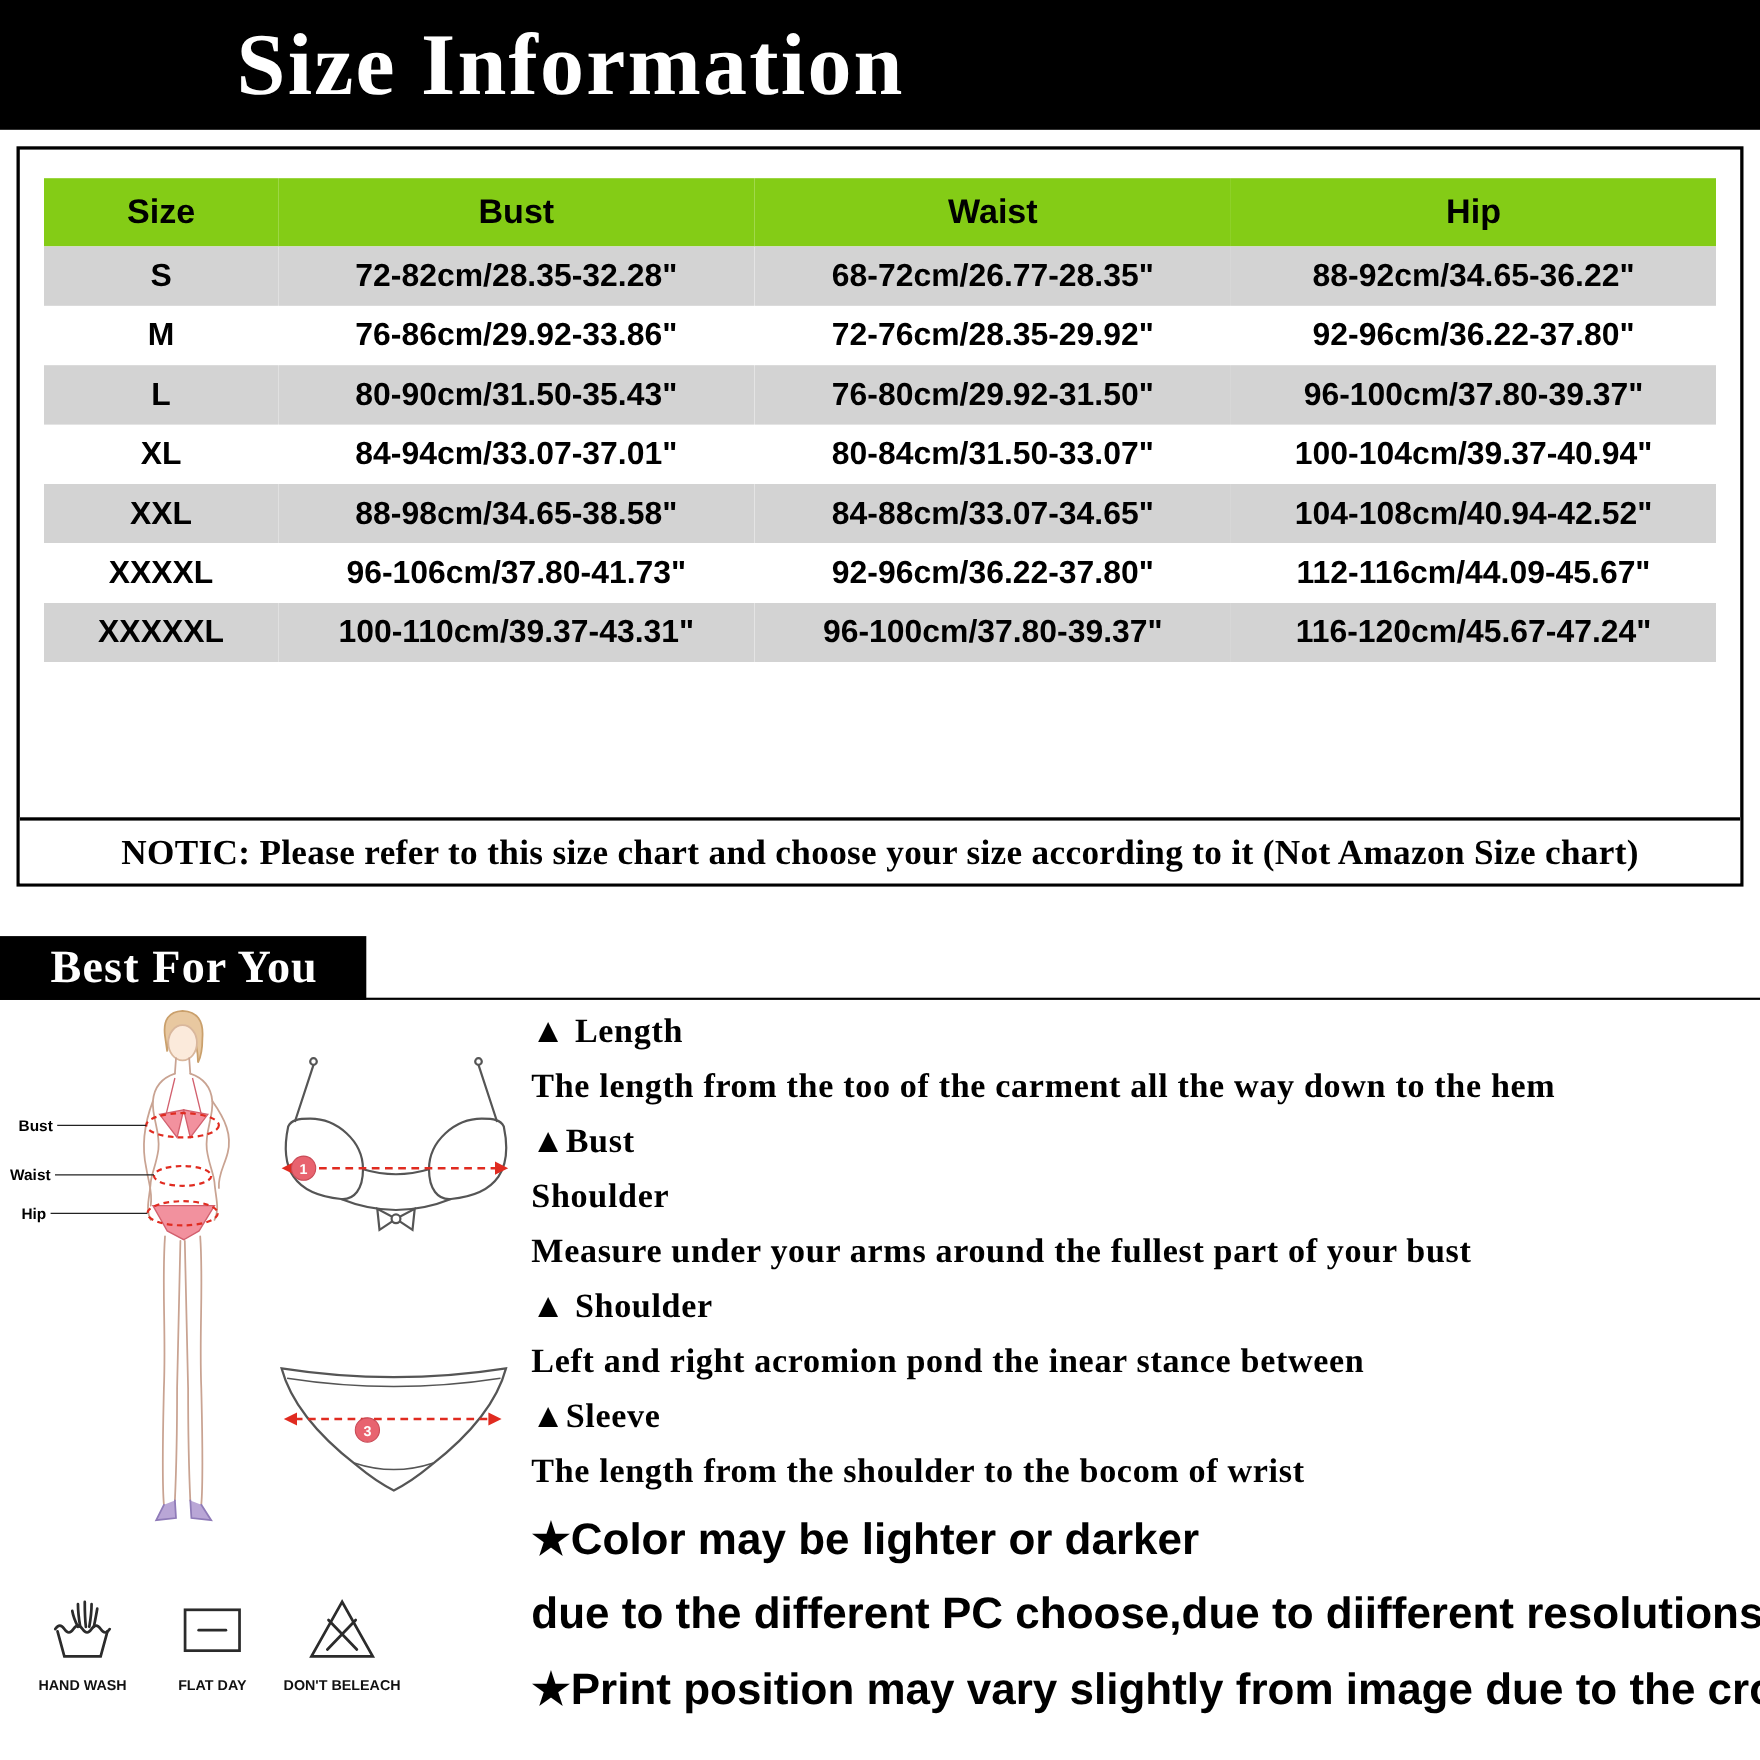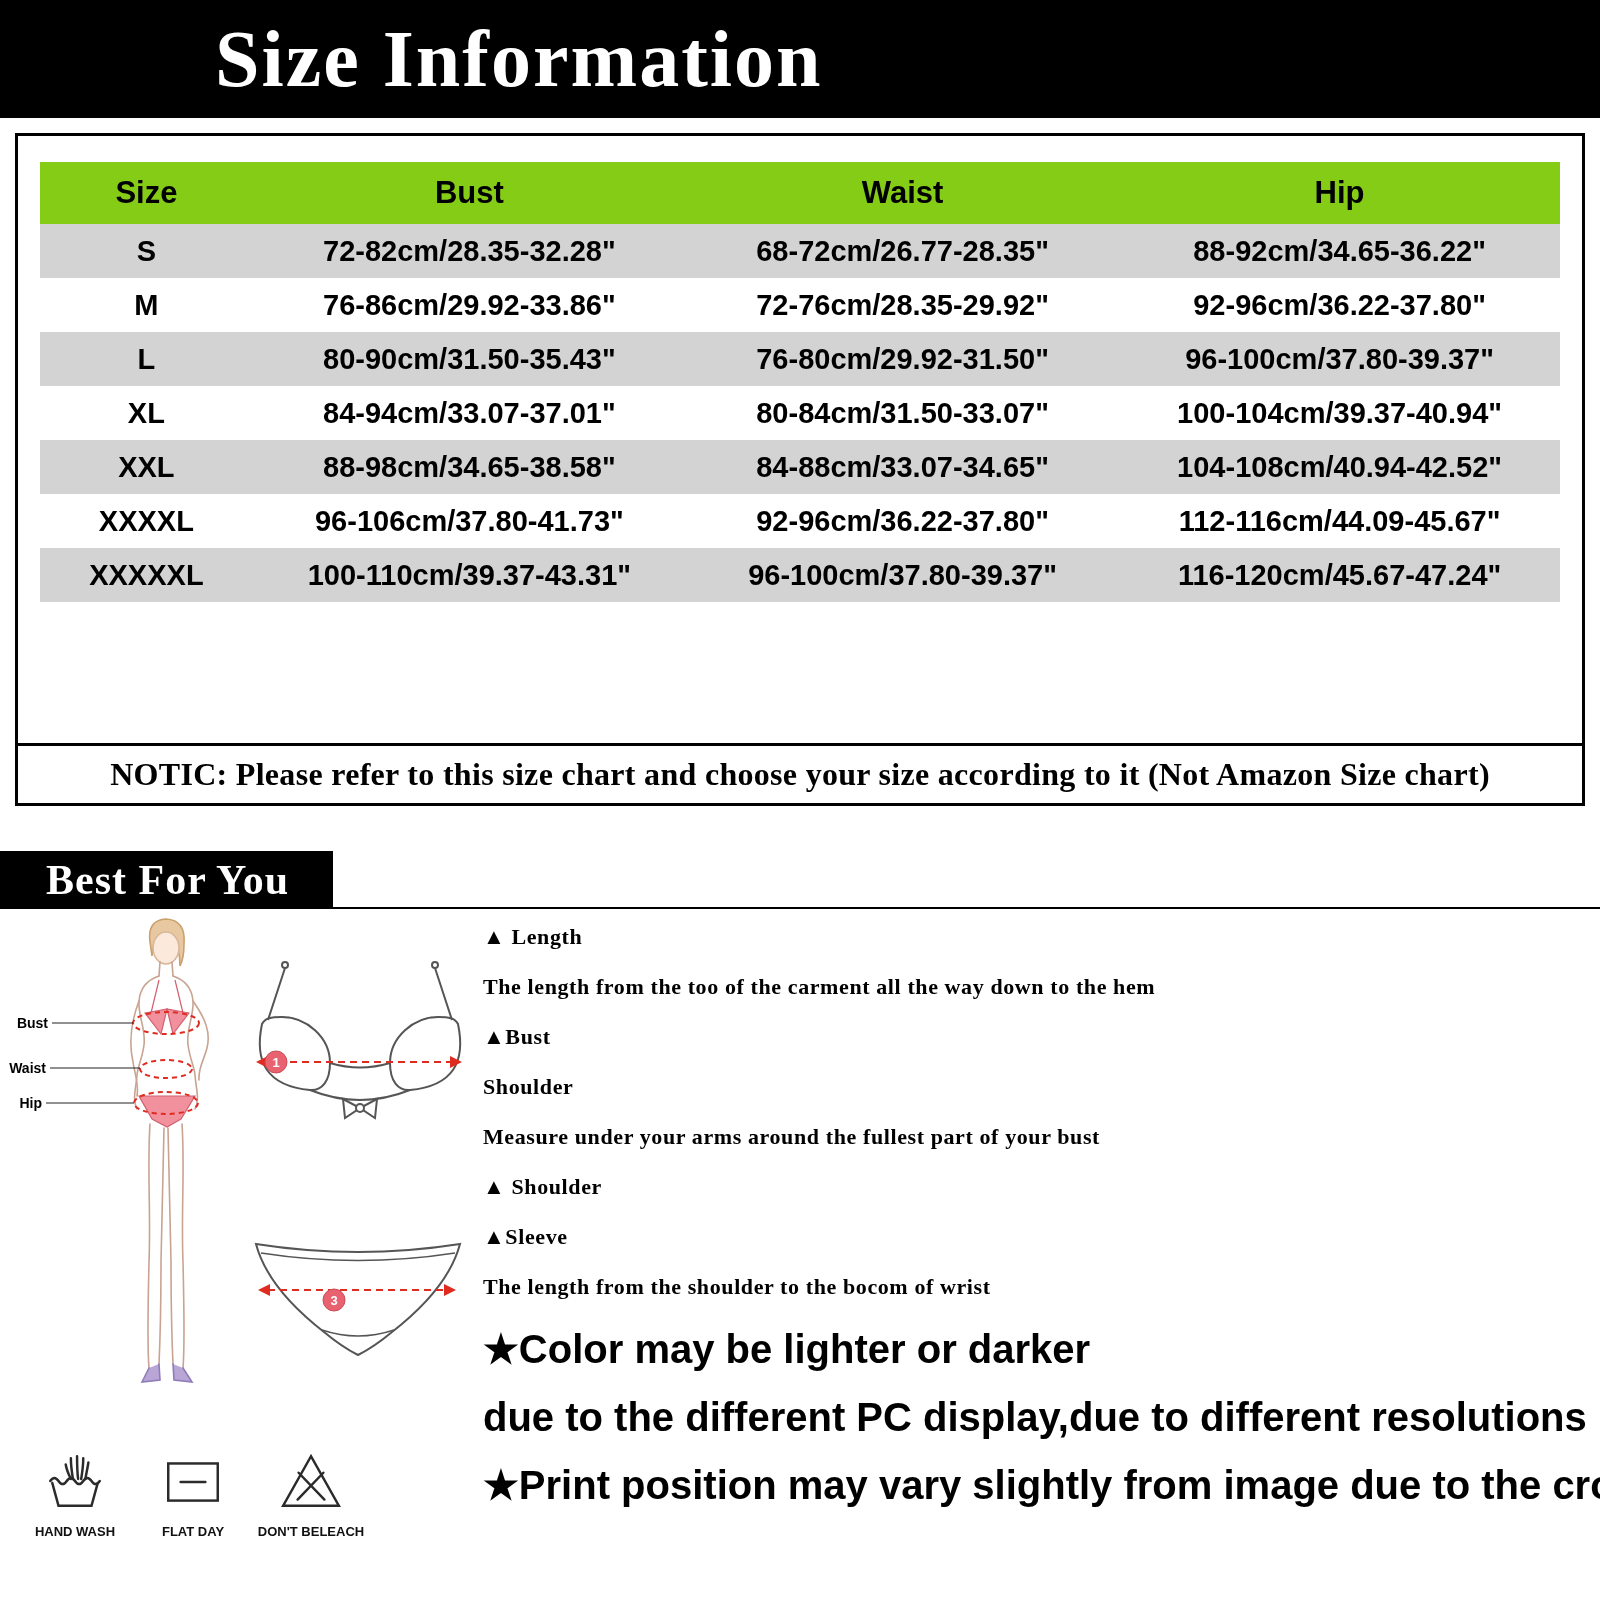--- a/index.html
+++ b/index.html
@@ -58,21 +58,21 @@
     font-size:42px; padding-left:46px; letter-spacing:1px; white-space:nowrap;
   }
 
   
   .figure-svg { position:absolute; top:912px; left:0; width:480px; height:540px; }
 
   
   .tips { position:absolute; top:912px; left:483px; width:1115px; display:flex; flex-direction:column; }
   .tip-heading, .tip-desc {
     height:50px; display:flex; align-items:center;
-    font-family:"Liberation Serif", serif; font-weight:700; font-size:22px;
+    font-family:"Liberation Serif", serif; font-weight:700; font-size:31px;
     letter-spacing:0.6px; white-space:nowrap;
   }
   .tip-big {
     height:62px; margin-top:6px; display:flex; align-items:center;
     font-family:"Liberation Sans", sans-serif; font-weight:700; font-size:40px;
     white-space:nowrap;
   }
 
   
   .care-row { position:absolute; top:1448px; left:16px; width:475px; display:flex; }
@@ -229,24 +229,25 @@
   </g>
 </svg>
 
 <div class="tips">
   <div class="tip-heading">▲ Length</div>
   <div class="tip-desc">The length from the too of the carment all the way down to the hem</div>
   <div class="tip-heading">▲Bust</div>
   <div class="tip-desc">Shoulder</div>
   <div class="tip-desc">Measure under your arms around the fullest part of your bust</div>
   <div class="tip-heading">▲ Shoulder</div>
+  <div class="tip-desc">Left and right acromion pond the inear stance between</div>
   <div class="tip-heading">▲Sleeve</div>
   <div class="tip-desc">The length from the shoulder to the bocom of wrist</div>
   <div class="tip-big">★Color may be lighter or darker</div>
-  <div class="tip-big">due to the different PC display,due to different resolutions</div>
+  <div class="tip-big">due to the different PC choose,due to diifferent resolutions</div>
   <div class="tip-big">★Print position may vary slightly from image due to the cropping</div>
 </div>
 
 <div class="care-row">
   <div class="care-item">
     <svg viewBox="0 0 64 64" fill="none" stroke="#2b2b2b" stroke-width="2.4" stroke-linecap="round">
       <path d="M28,10 C28,18 29,24 30,30 M34,8 C34,16 34,22 35,30 M40,10 C40,18 39,24 38,30 M45,14 C44,20 43,25 42,30 M23,16 C24,22 26,26 28,30"></path>
       <path d="M8,32 Q12,26 16,32 Q20,38 24,32 Q28,26 32,32 Q36,38 40,32 Q44,26 48,32 Q52,38 56,32"></path>
       <path d="M10,34 L16,56 L48,56 L54,34"></path>
     </svg>

